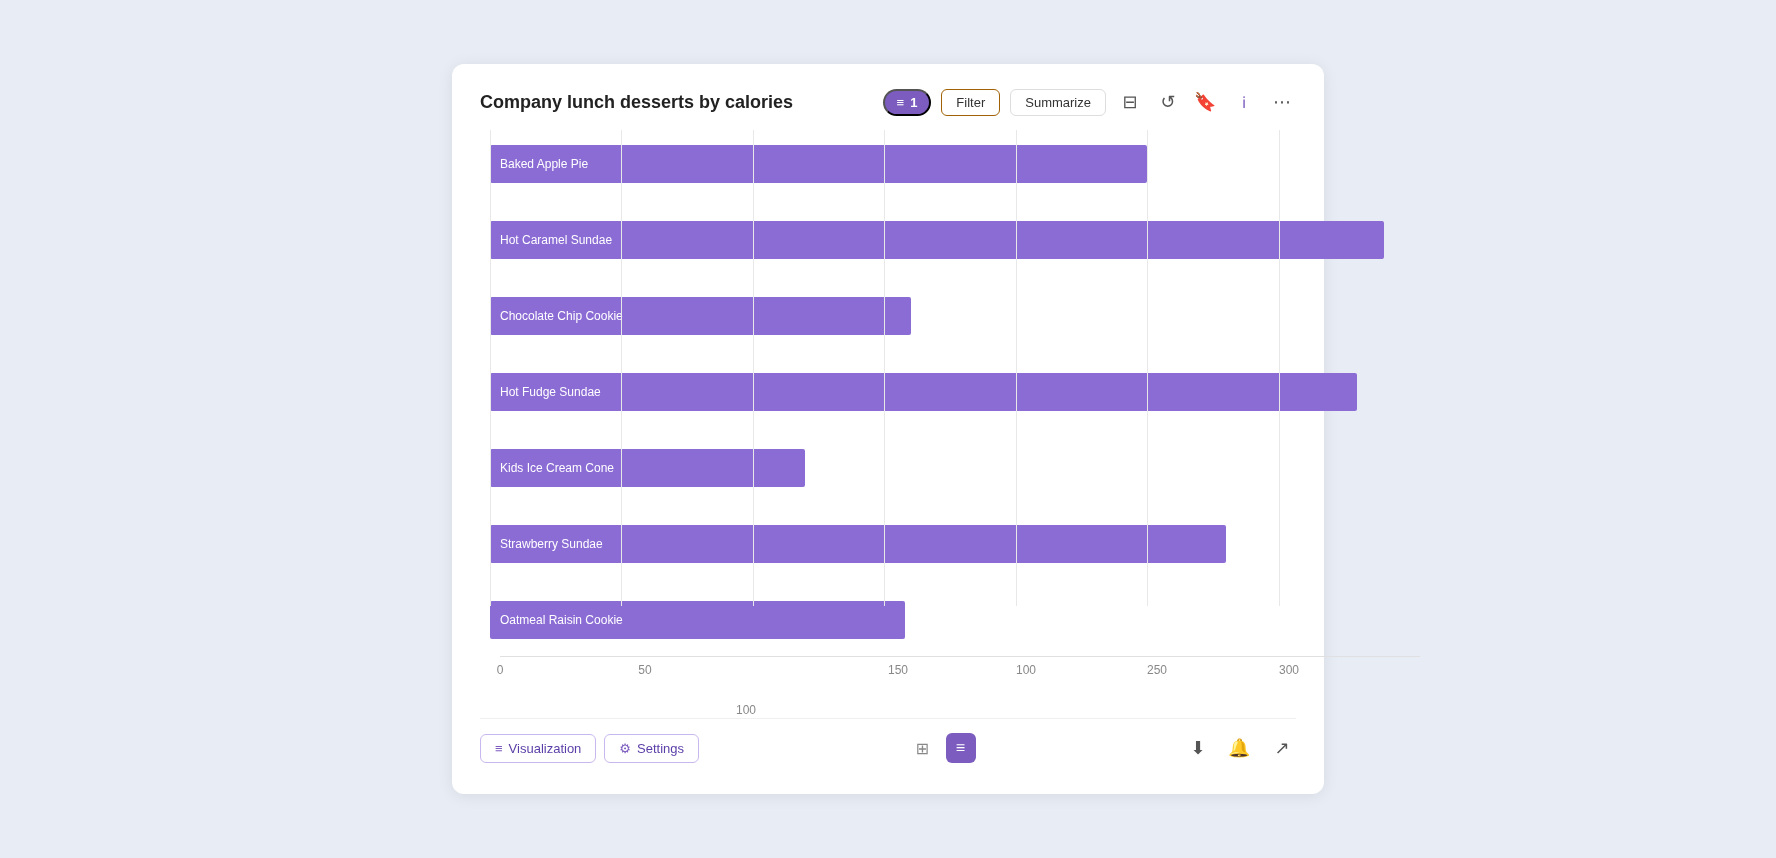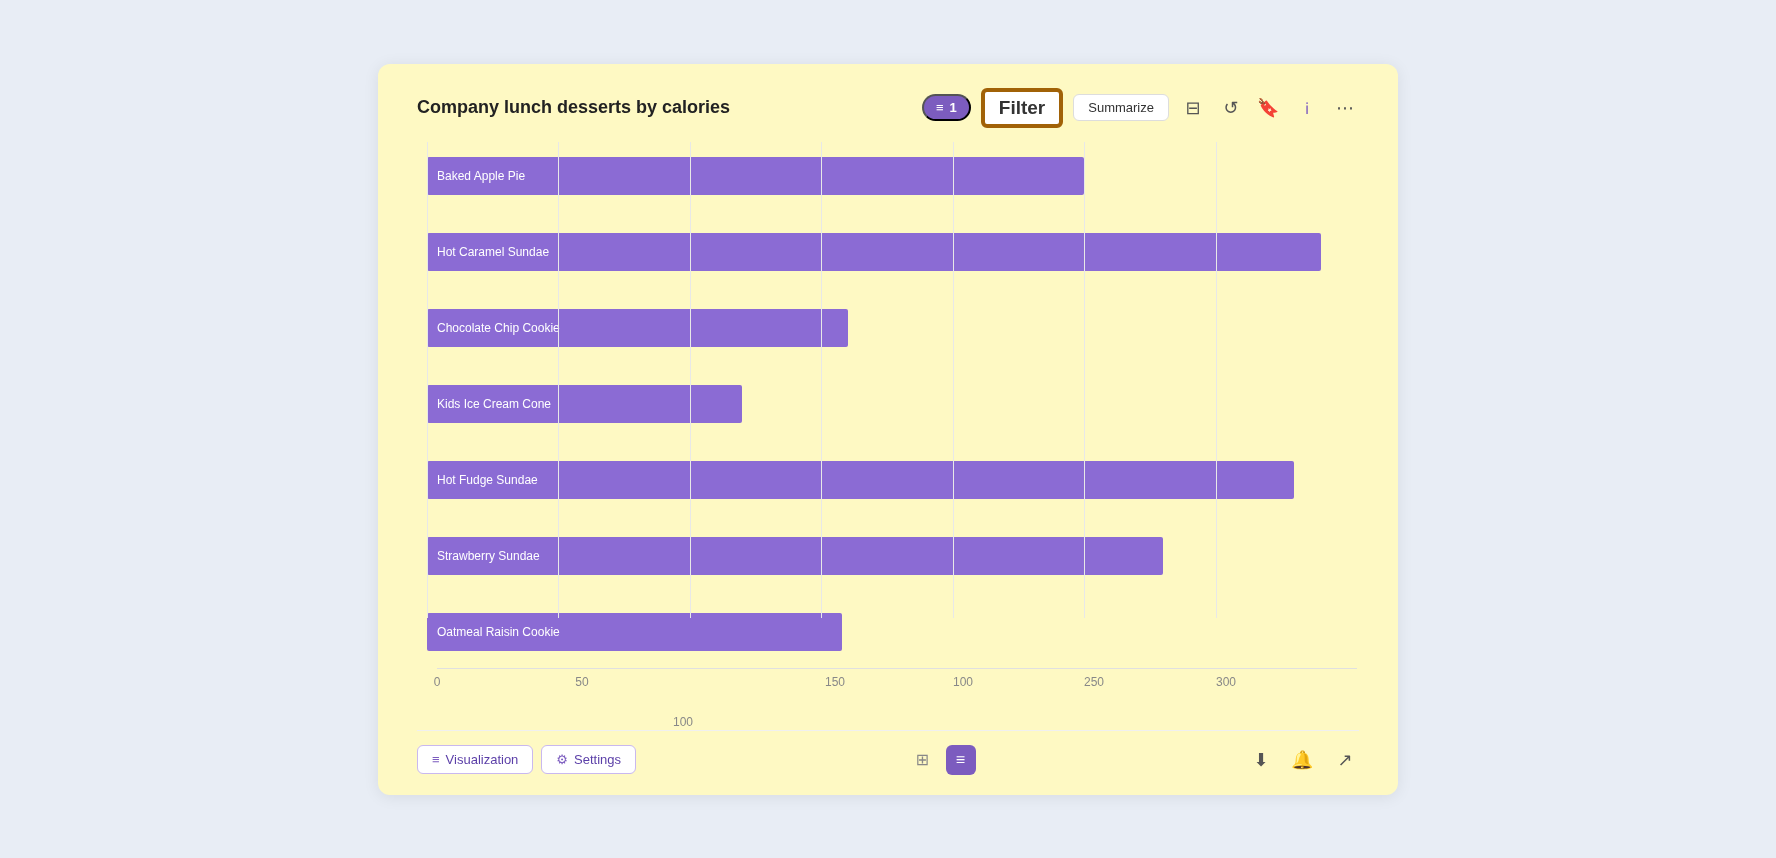--- a/index.html
+++ b/index.html
@@ -6,26 +6,26 @@
     body {
       background: #e8edf5;
       font-family: -apple-system, BlinkMacSystemFont, 'Segoe UI', sans-serif;
       width: 1776px;
       height: 858px;
       display: flex;
       align-items: center;
       justify-content: center;
     }
     .card {
-      background: #fef9c3;
+      background: #ffffff;
       border-radius: 12px;
-      width: 1020px;
+      width: 872px;
       min-height: 730px;
       box-shadow: 0 2px 16px rgba(0,0,0,0.08);
-      padding: 24px 39px 20px;
+      padding: 24px 28px 20px;
       position: relative;
     }
     .header {
       display: flex;
       align-items: center;
       justify-content: space-between;
       margin-bottom: 14px;
     }
     .title {
       font-size: 18px;
@@ -43,28 +43,27 @@
       border-radius: 20px;
       padding: 4px 12px;
       font-size: 13px;
       font-weight: 600;
       display: flex;
       align-items: center;
       gap: 6px;
       cursor: pointer;
     }
     .btn-filter {
-      border: 4px solid #a16207;
+      border: 1px solid #a16207;
       background: #fff;
       border-radius: 6px;
       padding: 5px 14px;
-      font-size: 19px;
+      font-size: 13px;
       color: #333;
       cursor: pointer;
-      font-weight: bold;
     }
     .btn-summarize {
       border: 1px solid #ddd;
       background: #fff;
       border-radius: 6px;
       padding: 5px 14px;
       font-size: 13px;
       color: #333;
       cursor: pointer;
     }
@@ -266,29 +265,29 @@
   </div>
           <div class="bar-row">
     <div class="bar-wrapper">
       <div class="bar" style="width:421px;">
         <span class="bar-label">Chocolate Chip Cookie</span>
       </div>
     </div>
   </div>
           <div class="bar-row">
     <div class="bar-wrapper">
+      <div class="bar" style="width:867px;">
+        <span class="bar-label">Hot Fudge Sundae</span>
+      </div>
+    </div>
+  </div>
+          <div class="bar-row">
+    <div class="bar-wrapper">
       <div class="bar" style="width:315px;">
         <span class="bar-label">Kids Ice Cream Cone</span>
-      </div>
-    </div>
-  </div>
-          <div class="bar-row">
-    <div class="bar-wrapper">
-      <div class="bar" style="width:867px;">
-        <span class="bar-label">Hot Fudge Sundae</span>
       </div>
     </div>
   </div>
           <div class="bar-row">
     <div class="bar-wrapper">
       <div class="bar" style="width:736px;">
         <span class="bar-label">Strawberry Sundae</span>
       </div>
     </div>
   </div>

